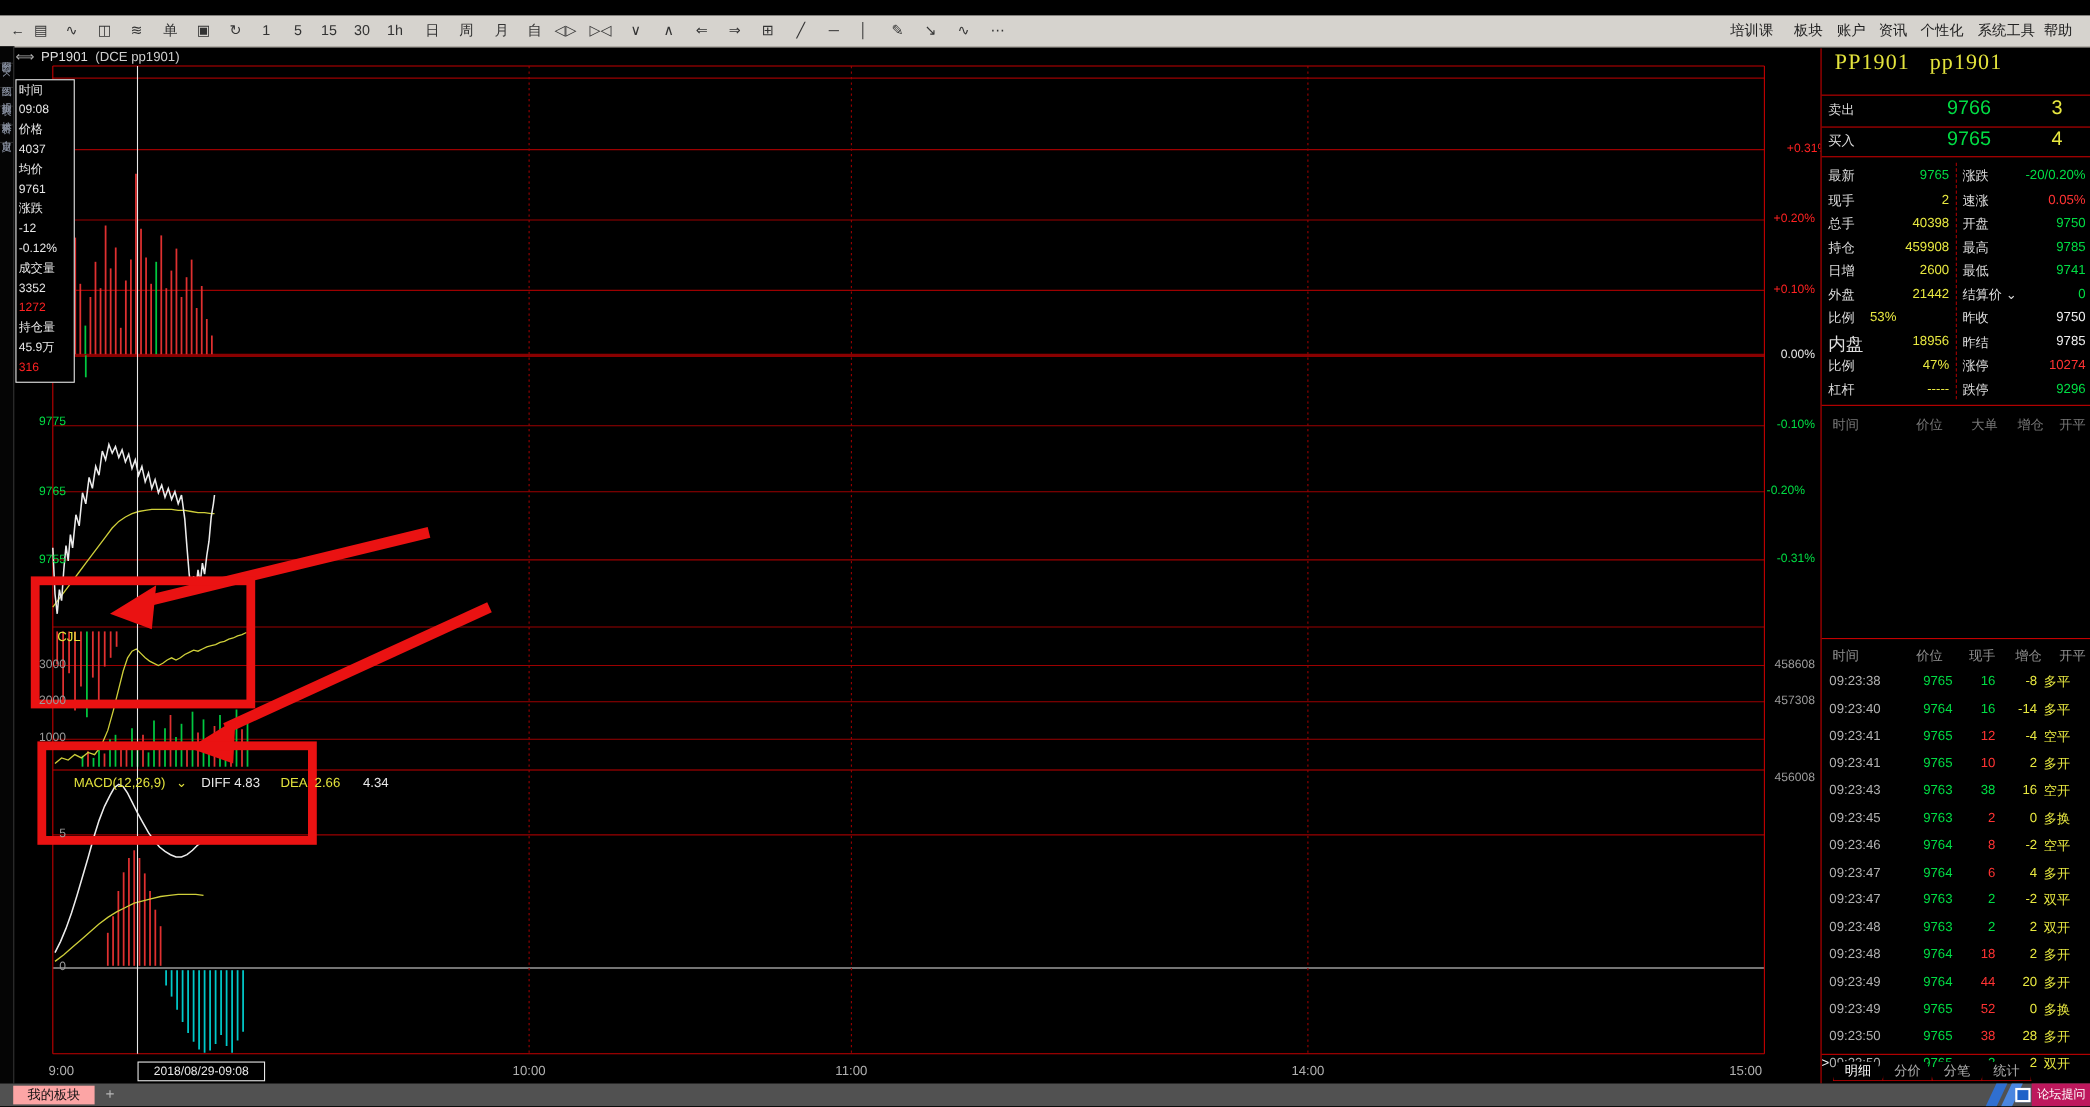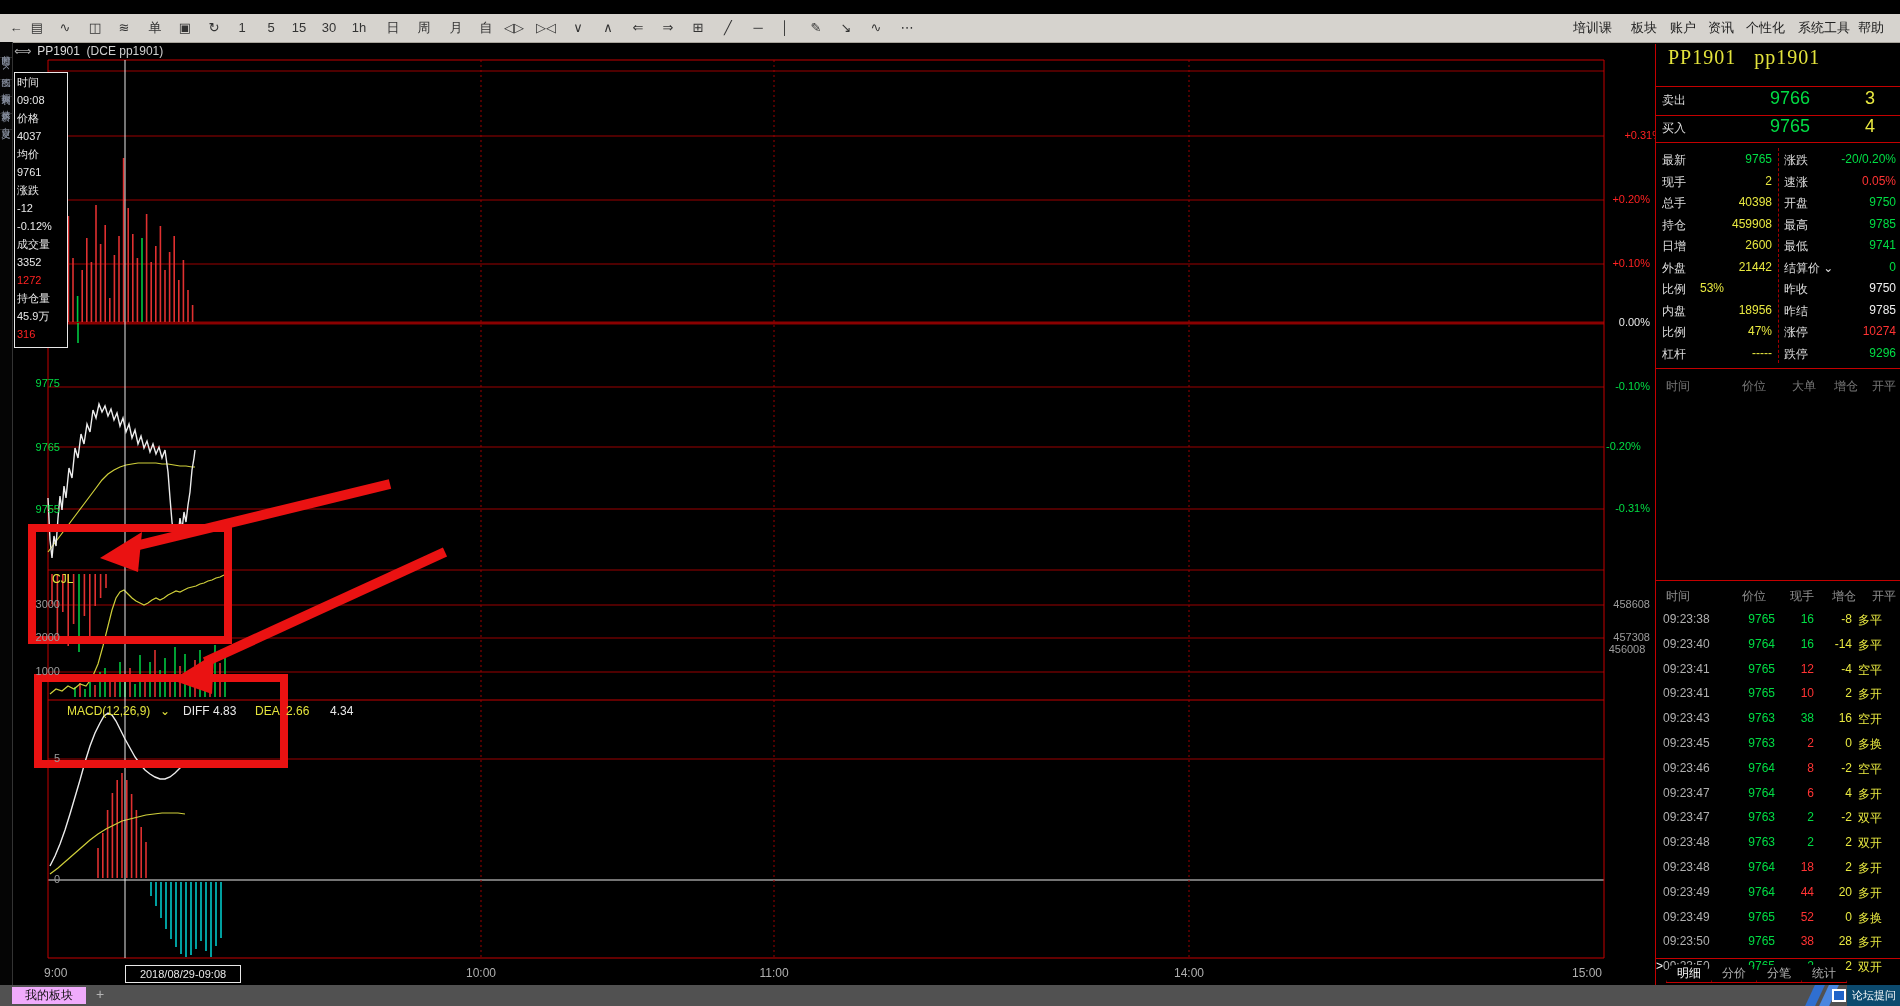--- a/index.html
+++ b/index.html
@@ -49,25 +49,25 @@
   .ptab{position:absolute;top:965px;height:17px;line-height:17px;font-size:12px;color:#b0b0b0;
         text-align:center;width:44px;background:#000;border:1px solid #c40000;border-top:none;
         clip-path:polygon(12% 0,88% 0,100% 100%,0 100%);}
   .ptab.on{color:#fff;}
   
   .taxis{position:absolute;top:966px;font-size:12px;color:#b0b0b0;}
   #datebox{left:125px;top:965px;width:114px;height:16px;border:1px solid #e8e8e8;color:#e8e8e8;
            font-size:11px;line-height:16px;text-align:center;background:#000;}
   
   #statusbar{left:0;top:985px;width:1900px;height:21px;background:#515151;}
-  #wbtab{left:12px;top:987px;width:74px;height:17px;background:#f0abfc;color:#111;font-size:12px;
+  #wbtab{left:12px;top:987px;width:74px;height:17px;background:#fca5a5;color:#111;font-size:12px;
          text-align:center;line-height:17px;}
   #wbplus{left:96px;top:986px;color:#b5b5b5;font-size:14px;}
   .stripe{position:absolute;top:985px;width:10px;height:21px;background:#2f6fd0;transform:skewX(-25deg);}
-  #forumbtn{left:1847px;top:985px;width:54px;height:21px;background:#0c4a6e;color:#fff;font-size:11px;
+  #forumbtn{left:1847px;top:985px;width:54px;height:21px;background:#be185d;color:#fff;font-size:11px;
             line-height:21px;text-align:center;}
   #forumicon{position:absolute;left:1832px;top:989px;width:10px;height:9px;border:2px solid #fff;background:#1e62c8;}
 </style>
 </head>
 <body>
 
 <div id="app">
 
 
   <div id="toolbar" class="abs">
@@ -302,21 +302,21 @@
       <div class="lbl abs gy" style="left: 22px; top: 873px; width: 38px; text-align: right;">0</div>
       <div class="lbl abs r" style="left: 1606px; top: 129px; width: 44px; text-align: right; margin-left: 12px;">+0.31%</div>
       <div class="lbl abs r" style="left: 1606px; top: 193px; width: 44px; text-align: right;">+0.20%</div>
       <div class="lbl abs r" style="left: 1606px; top: 257px; width: 44px; text-align: right;">+0.10%</div>
       <div class="lbl abs w" style="left: 1606px; top: 316px; width: 44px; text-align: right;">0.00%</div>
       <div class="lbl abs g" style="left: 1606px; top: 380px; width: 44px; text-align: right;">-0.10%</div>
       <div class="lbl abs g" style="left: 1606px; top: 440px; width: 44px; text-align: left;">-0.20%</div>
       <div class="lbl abs g" style="left: 1606px; top: 502px; width: 44px; text-align: right;">-0.31%</div>
       <div class="lbl abs gy" style="left: 1604px; top: 598px; width: 46px; text-align: right;">458608</div>
       <div class="lbl abs gy" style="left: 1604px; top: 631px; width: 46px; text-align: right;">457308</div>
-      <div class="lbl abs gy" style="left: 1604px; top: 643px; width: 46px; text-align: center;">456008</div>
+      <div class="lbl abs gy" style="left: 1604px; top: 701px; width: 46px; text-align: right;">456008</div>
     </div>
 
   <div class="lbl y abs" style="left:52px;top:573px;font-size:12px">CJL</div>
   <div id="macdlabels">
       <div class="lbl abs y" style="left: 67px; top: 705px; font-size: 12px;">MACD(12,26,9)</div>
       <div class="lbl abs y" style="left: 160px; top: 705px; font-size: 12px;">⌄</div>
       <div class="lbl abs w" style="left: 183px; top: 705px; font-size: 12px;">DIFF 4.83</div>
       <div class="lbl abs y" style="left: 255px; top: 705px; font-size: 12px;">DEA</div>
       <div class="lbl abs y" style="left: 286px; top: 705px; font-size: 12px;">2.66</div>
       <div class="lbl abs w" style="left: 330px; top: 705px; font-size: 12px;">4.34</div>
@@ -371,21 +371,21 @@
       <div class="abs" style="left: 1784px; top: 238px; font-size: 12px; color: rgb(221, 221, 221); white-space: nowrap;">最低</div>
       <div class="abs" style="left: 1820px; top: 238px; font-size: 12px; color: rgb(0, 221, 68); white-space: nowrap; width: 76px; text-align: right;">9741</div>
       <div class="abs" style="left: 1662px; top: 259.5px; font-size: 12px; color: rgb(221, 221, 221); white-space: nowrap;">外盘</div>
       <div class="abs" style="left: 1700px; top: 259.5px; font-size: 12px; color: rgb(232, 232, 64); white-space: nowrap; width: 72px; text-align: right;">21442</div>
       <div class="abs" style="left: 1784px; top: 259.5px; font-size: 12px; color: rgb(221, 221, 221); white-space: nowrap;">结算价 ⌄</div>
       <div class="abs" style="left: 1820px; top: 259.5px; font-size: 12px; color: rgb(0, 221, 68); white-space: nowrap; width: 76px; text-align: right;">0</div>
       <div class="abs" style="left: 1662px; top: 281px; font-size: 12px; color: rgb(221, 221, 221); white-space: nowrap;">比例</div>
       <div class="abs" style="left: 1700px; top: 281px; font-size: 12px; color: rgb(232, 232, 64); white-space: nowrap; width: 72px; text-align: left;">53%</div>
       <div class="abs" style="left: 1784px; top: 281px; font-size: 12px; color: rgb(221, 221, 221); white-space: nowrap;">昨收</div>
       <div class="abs" style="left: 1820px; top: 281px; font-size: 12px; color: rgb(238, 238, 238); white-space: nowrap; width: 76px; text-align: right;">9750</div>
-      <div class="abs" style="left: 1662px; top: 302.5px; font-size: 12px; color: rgb(221, 221, 221); white-space: nowrap;">内盘</div>
+      <div class="abs" style="left: 1662px; top: 302.5px; font-size: 16px; color: rgb(221, 221, 221); white-space: nowrap;">内盘</div>
       <div class="abs" style="left: 1700px; top: 302.5px; font-size: 12px; color: rgb(232, 232, 64); white-space: nowrap; width: 72px; text-align: right;">18956</div>
       <div class="abs" style="left: 1784px; top: 302.5px; font-size: 12px; color: rgb(221, 221, 221); white-space: nowrap;">昨结</div>
       <div class="abs" style="left: 1820px; top: 302.5px; font-size: 12px; color: rgb(238, 238, 238); white-space: nowrap; width: 76px; text-align: right;">9785</div>
       <div class="abs" style="left: 1662px; top: 324px; font-size: 12px; color: rgb(221, 221, 221); white-space: nowrap;">比例</div>
       <div class="abs" style="left: 1700px; top: 324px; font-size: 12px; color: rgb(232, 232, 64); white-space: nowrap; width: 72px; text-align: right;">47%</div>
       <div class="abs" style="left: 1784px; top: 324px; font-size: 12px; color: rgb(221, 221, 221); white-space: nowrap;">涨停</div>
       <div class="abs" style="left: 1820px; top: 324px; font-size: 12px; color: rgb(255, 51, 51); white-space: nowrap; width: 76px; text-align: right;">10274</div>
       <div class="abs" style="left: 1662px; top: 345.5px; font-size: 12px; color: rgb(221, 221, 221); white-space: nowrap;">杠杆</div>
       <div class="abs" style="left: 1700px; top: 345.5px; font-size: 12px; color: rgb(232, 232, 64); white-space: nowrap; width: 72px; text-align: right;">-----</div>
       <div class="abs" style="left: 1784px; top: 345.5px; font-size: 12px; color: rgb(221, 221, 221); white-space: nowrap;">跌停</div>

